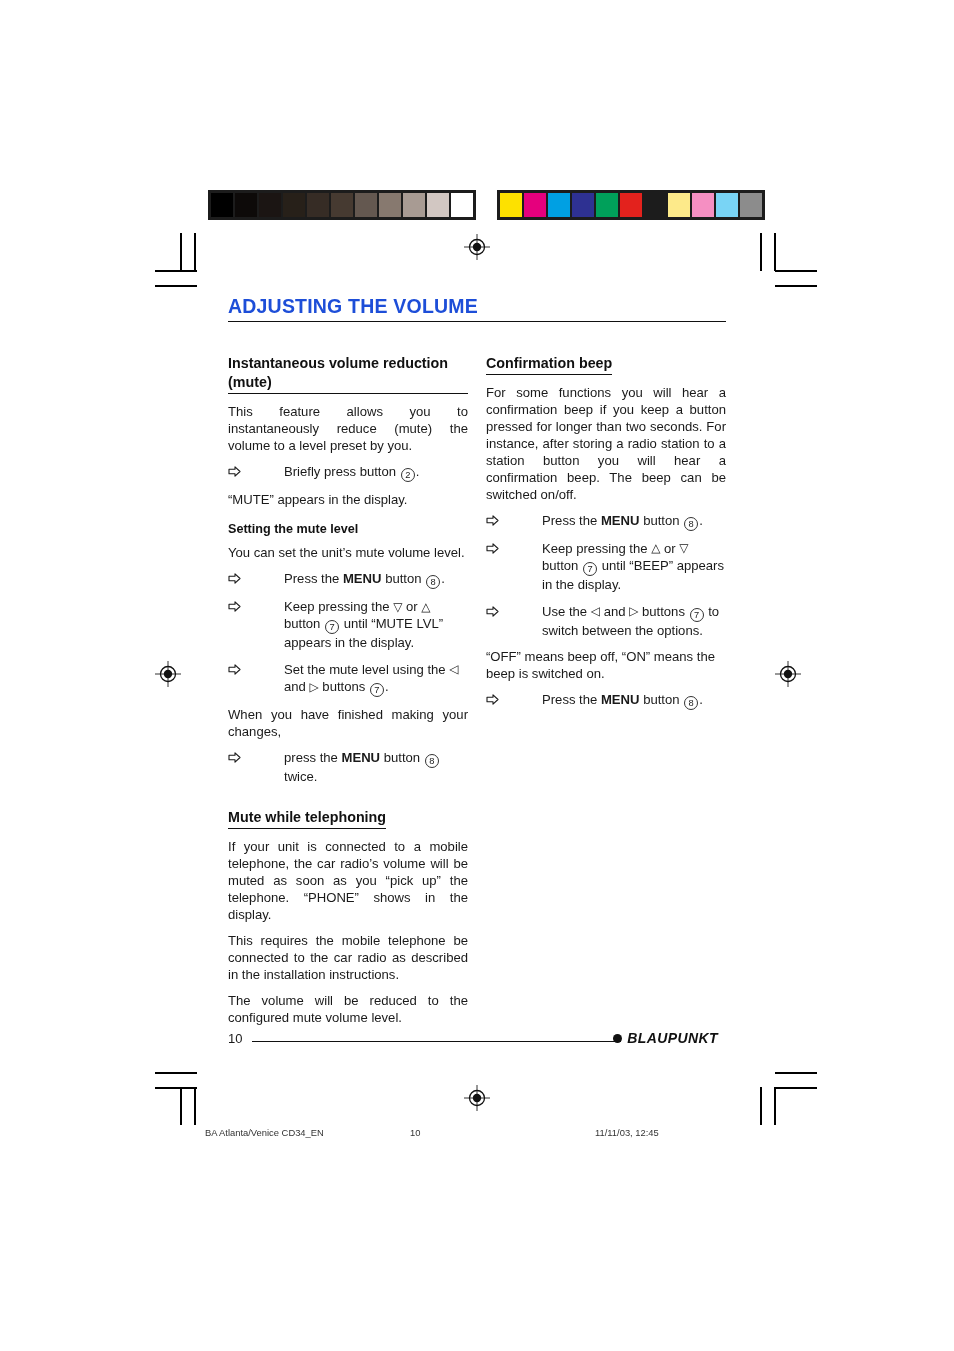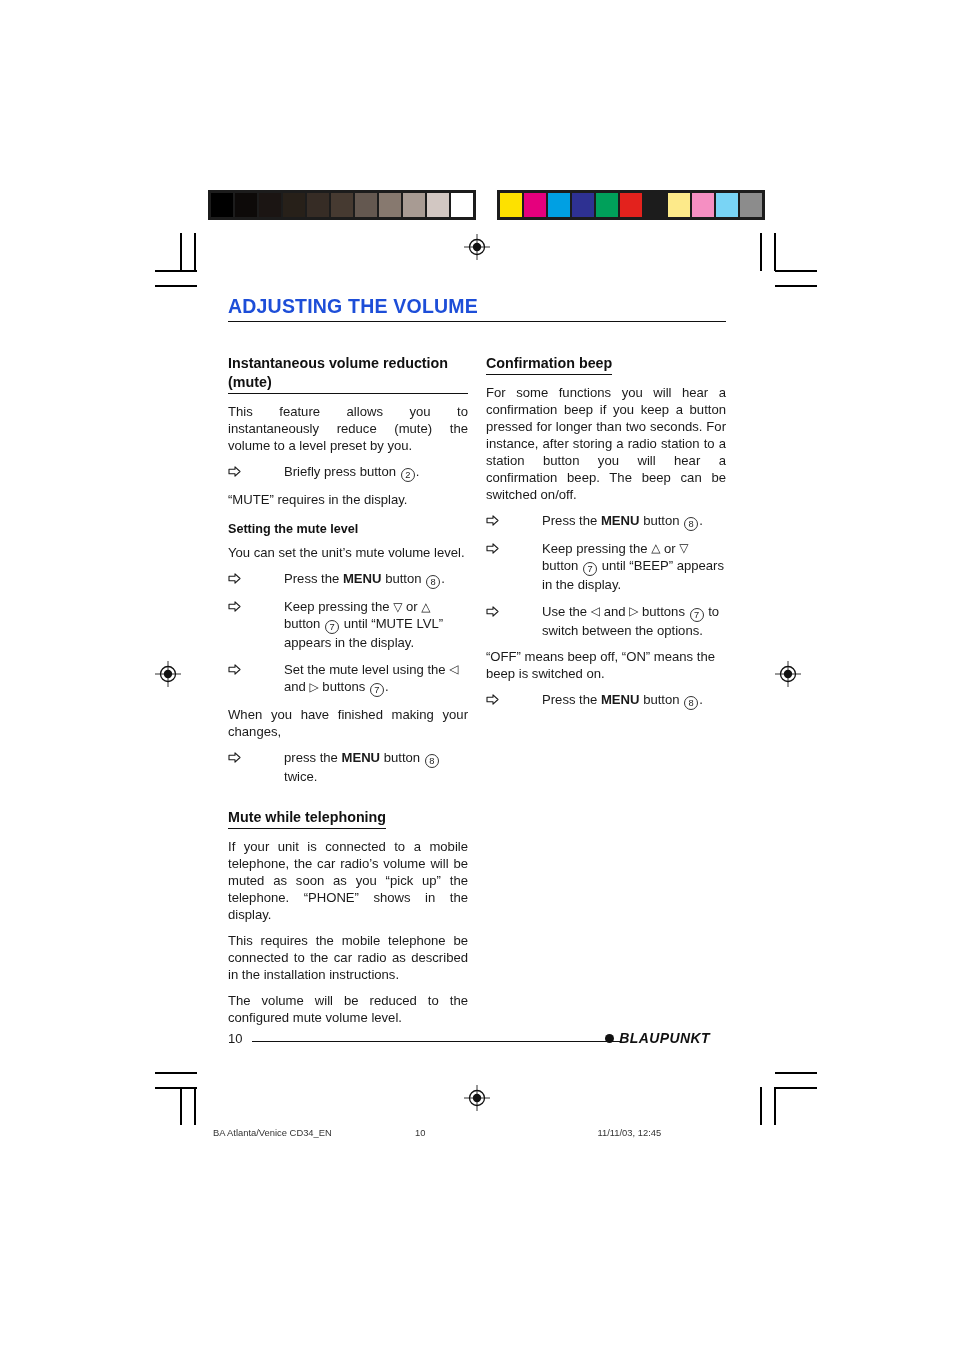--- a/index.html
+++ b/index.html
@@ -157,21 +157,21 @@
   }
   #footer-rule {
     position: absolute;
     left: 24px;
     right: 105px;
     top: 11px;
     border-top: 1.3px solid #111;
   }
   #brand-logo {
     position: absolute;
-    right: 16px;
+    right: 8px;
     top: 0;
     display: flex;
     align-items: center;
     gap: 5px;
   }
   #brand-dot {
     width: 9px;
     height: 9px;
     border-radius: 50%;
     background: #111;
@@ -187,21 +187,21 @@
   
   #print-slug {
     position: absolute;
     left: 205px;
     top: 1127px;
     width: 560px;
     display: flex;
     font-size: 9.4px;
     color: #333;
   }
-  #slug-file { width: 205px; margin-left: 8px; }
+  #slug-file { width: 205px; }
   #slug-page { width: 185px; }
   #slug-date { width: 170px; }
 </style>
 </head>
 <body>
 
 <div id="gray-bar" class="calib-bar">
     <div class="swatch" style="background: rgb(0, 0, 0);"></div>
     <div class="swatch" style="background: rgb(13, 10, 9);"></div>
     <div class="swatch" style="background: rgb(27, 21, 19);"></div>
@@ -288,21 +288,21 @@
 
       <div class="bullet-item">
         <span class="bullet-arrow">
           <svg width="13" height="11" viewBox="0 0 13 11">
               <path d="M1 3.3 H7 V0.8 L12 5.5 L7 10.2 V7.7 H1 Z" fill="none" stroke="#1a1a1a" stroke-width="1.1" stroke-linejoin="round"></path>
             </svg>
         </span>
         <span class="bullet-text"><span>Briefly press button </span><span class="btn-ref">2</span><span>.</span></span>
       </div>
 
-      <p class="body-text noj">“MUTE” requires in the display.</p>
+      <p class="body-text noj">“MUTE” appears in the display.</p>
 
       <h3 class="sub-head">Setting the mute level</h3>
 
       <p class="body-text noj">You can set the unit’s mute volume level.</p>
 
       <div class="bullet-item">
         <span class="bullet-arrow">
           <svg width="13" height="11" viewBox="0 0 13 11">
               <path d="M1 3.3 H7 V0.8 L12 5.5 L7 10.2 V7.7 H1 Z" fill="none" stroke="#1a1a1a" stroke-width="1.1" stroke-linejoin="round"></path>
             </svg>

